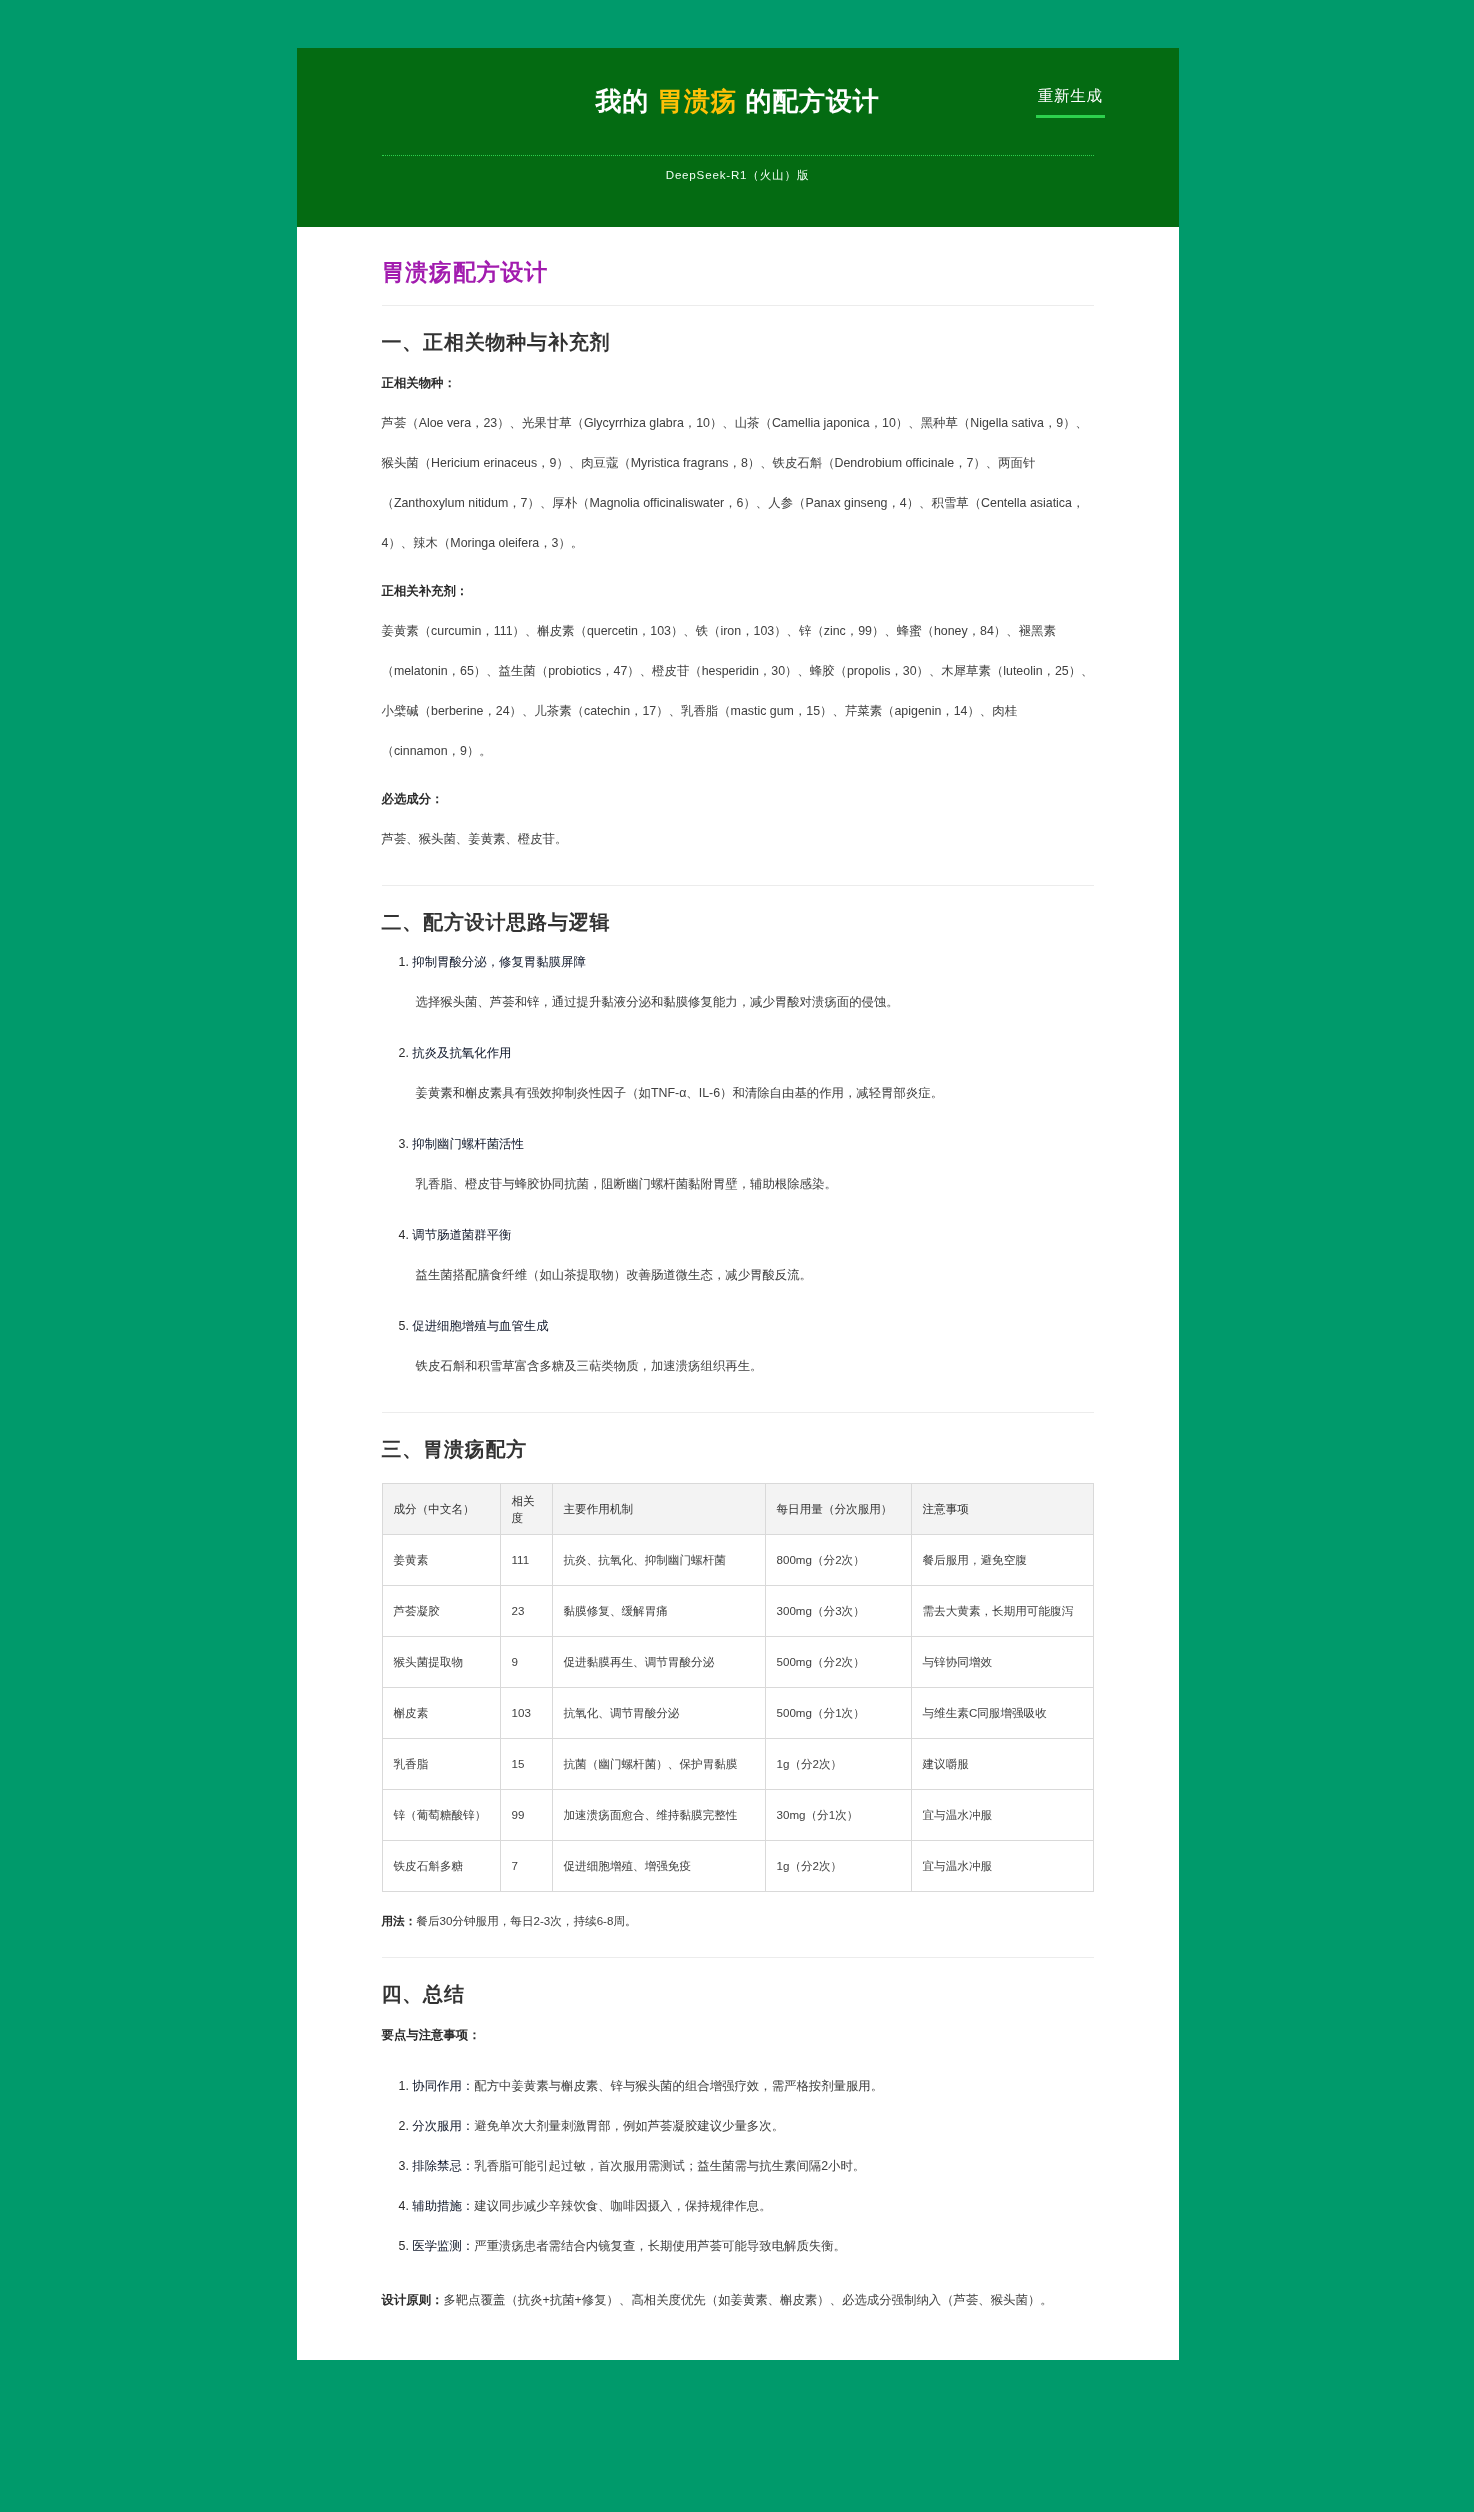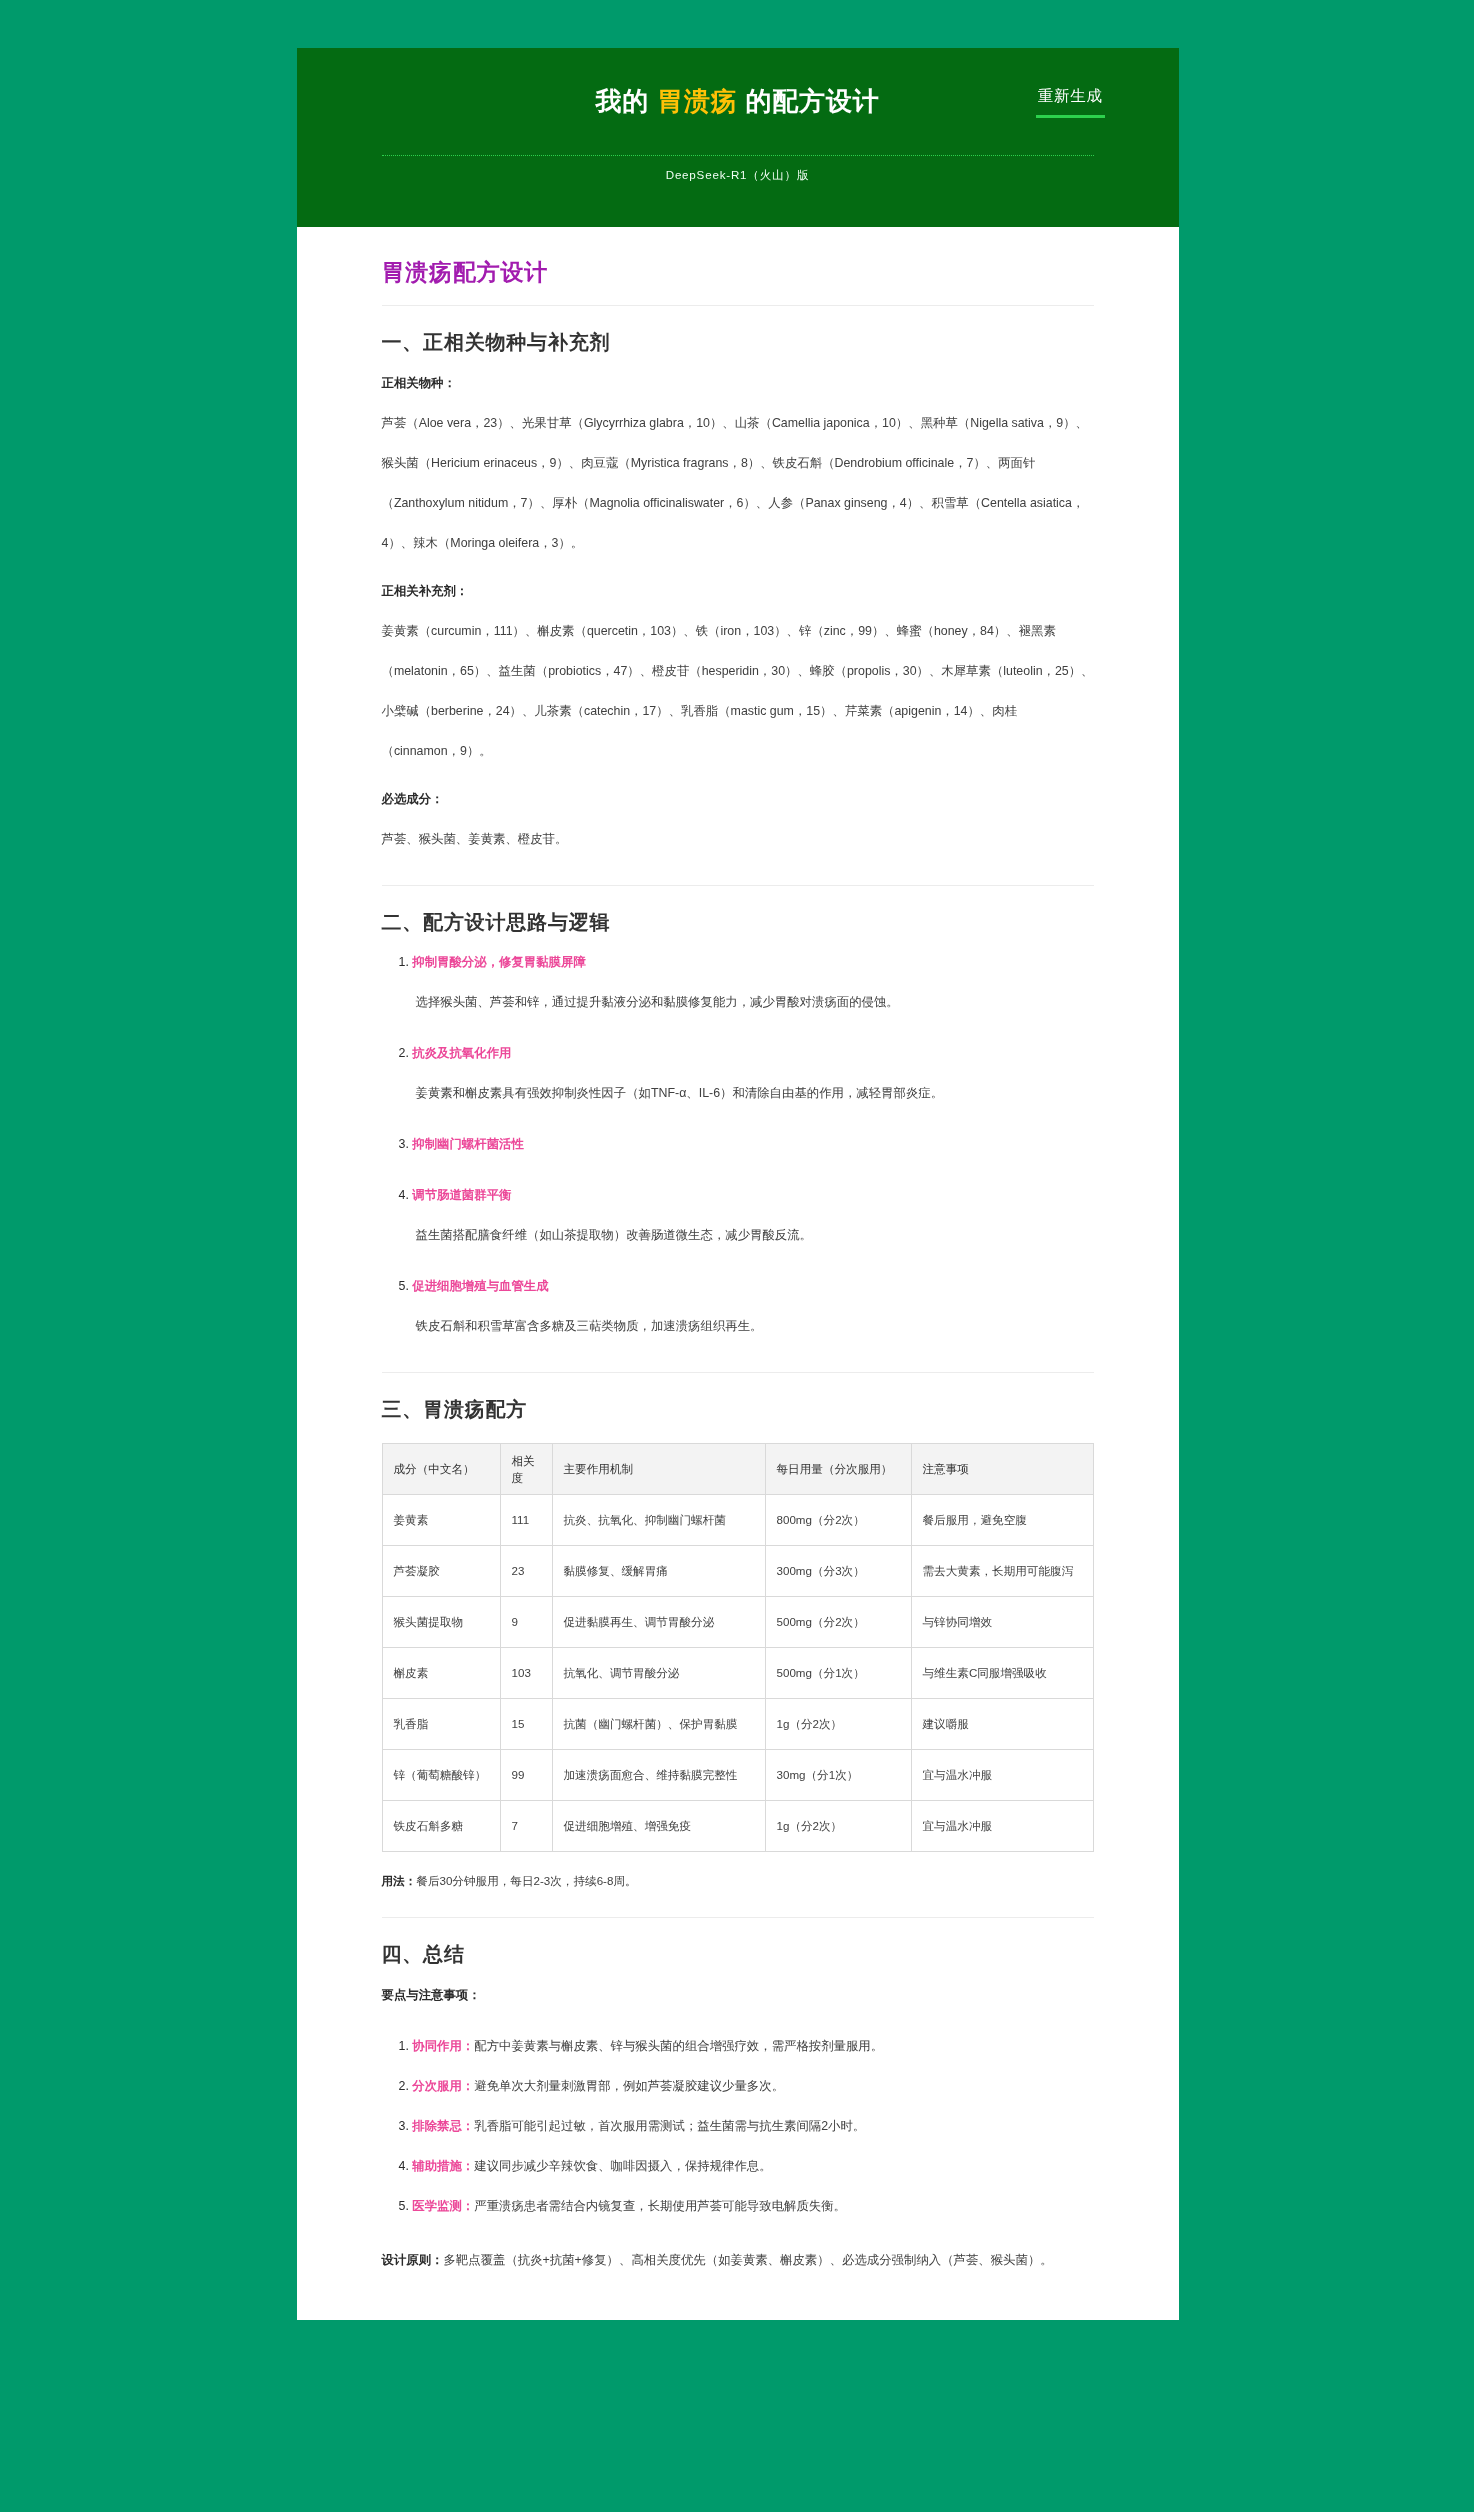--- a/index.html
+++ b/index.html
@@ -93,21 +93,21 @@
   ol.logic-list {
     list-style: none;
     margin: 6.2px 0 0;
     padding: 0 0 0 17px;
     font-size: 12.4px;
     color: #404040;
   }
   ol.logic-list > li { margin: 0 0 11px; }
   .li-head { line-height: 40px; }
   .li-num { color: #2b2b2b; }
-  .li-title { font-weight: bold; color: #ec4899; text-align: right; }
+  .li-title { font-weight: normal; color: #0f172a; text-align: right; }
   .li-desc { line-height: 40px; margin-left: 17px; }
   
   ol.summary-list {
     list-style: none;
     margin: 11px 0 0;
     padding: 0 0 0 17px;
     font-size: 12.4px;
     color: #404040;
   }
   ol.summary-list > li { line-height: 40px; }
@@ -174,20 +174,21 @@
 
         <li>
           <div class="li-head"><span class="li-num">2.</span>
             <span class="li-title">抗炎及抗氧化作用</span></div>
           <div class="li-desc">姜黄素和槲皮素具有强效抑制炎性因子（如TNF-α、IL-6）和清除自由基的作用，减轻胃部炎症。</div>
         </li>
 
         <li>
           <div class="li-head"><span class="li-num">3.</span>
             <span class="li-title">抑制幽门螺杆菌活性</span></div>
+          <div class="li-desc">乳香脂、橙皮苷与蜂胶协同抗菌，阻断幽门螺杆菌黏附胃壁，辅助根除感染。</div>
         </li>
 
         <li>
           <div class="li-head"><span class="li-num">4.</span>
             <span class="li-title">调节肠道菌群平衡</span></div>
           <div class="li-desc">益生菌搭配膳食纤维（如山茶提取物）改善肠道微生态，减少胃酸反流。</div>
         </li>
 
         <li>
           <div class="li-head"><span class="li-num">5.</span>

